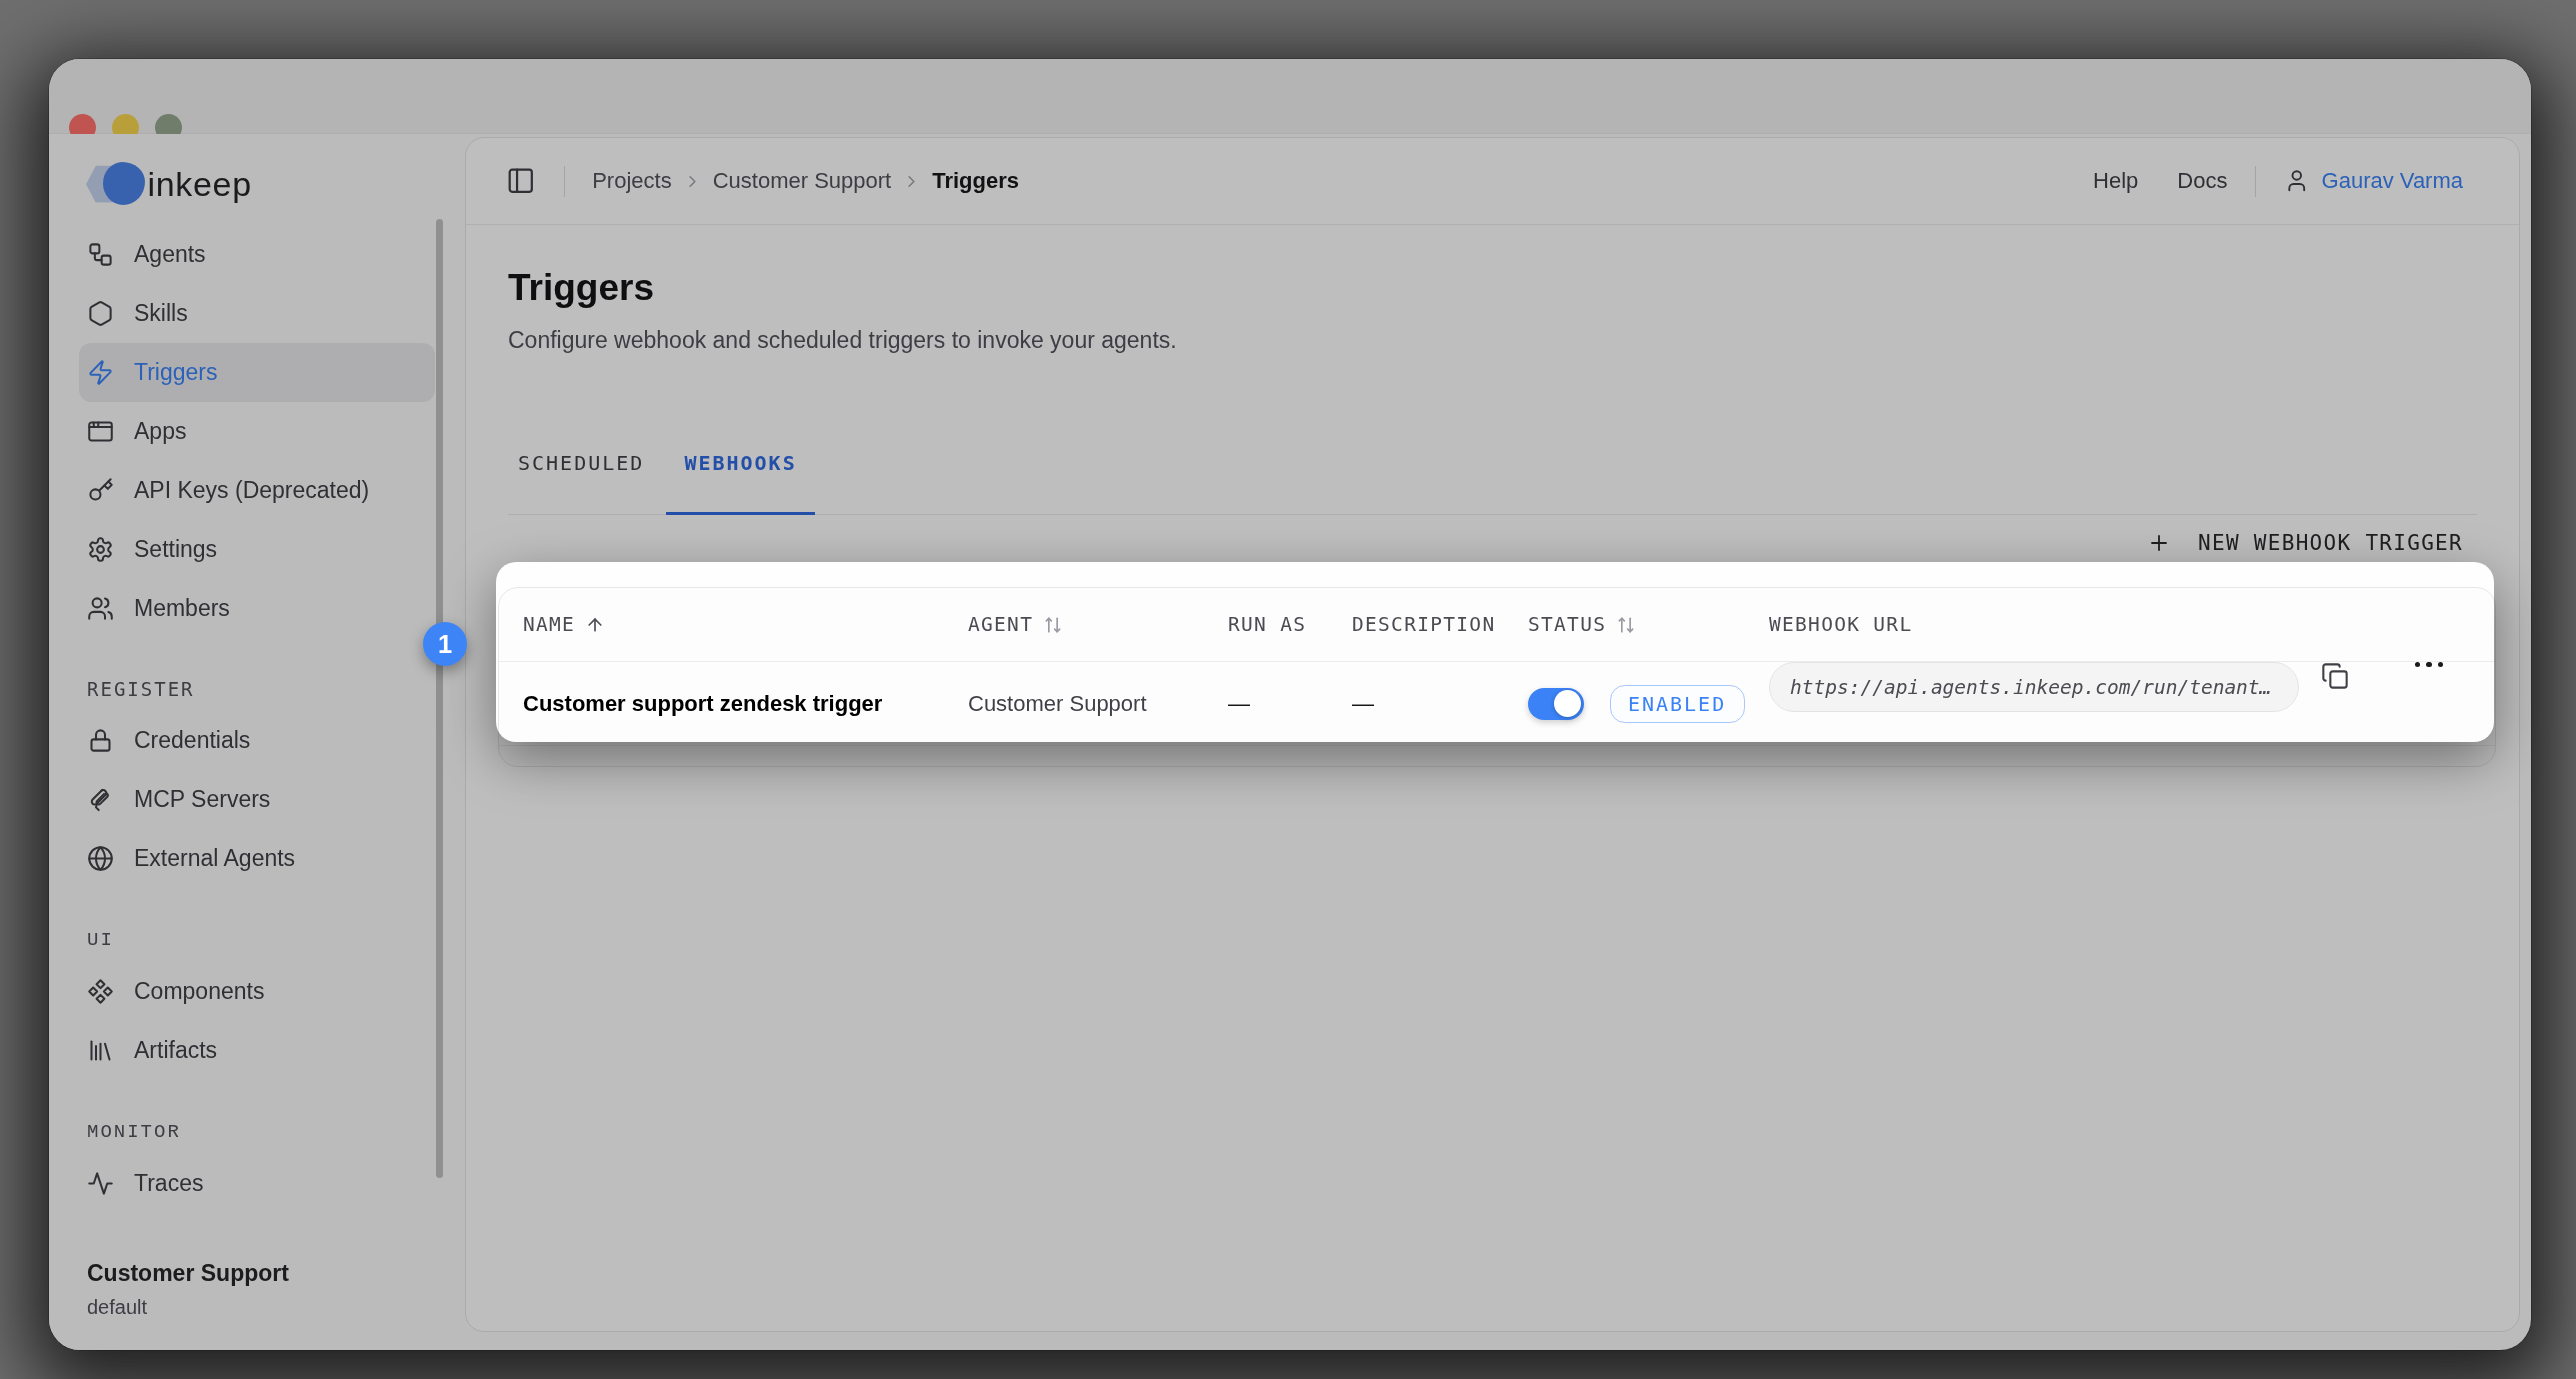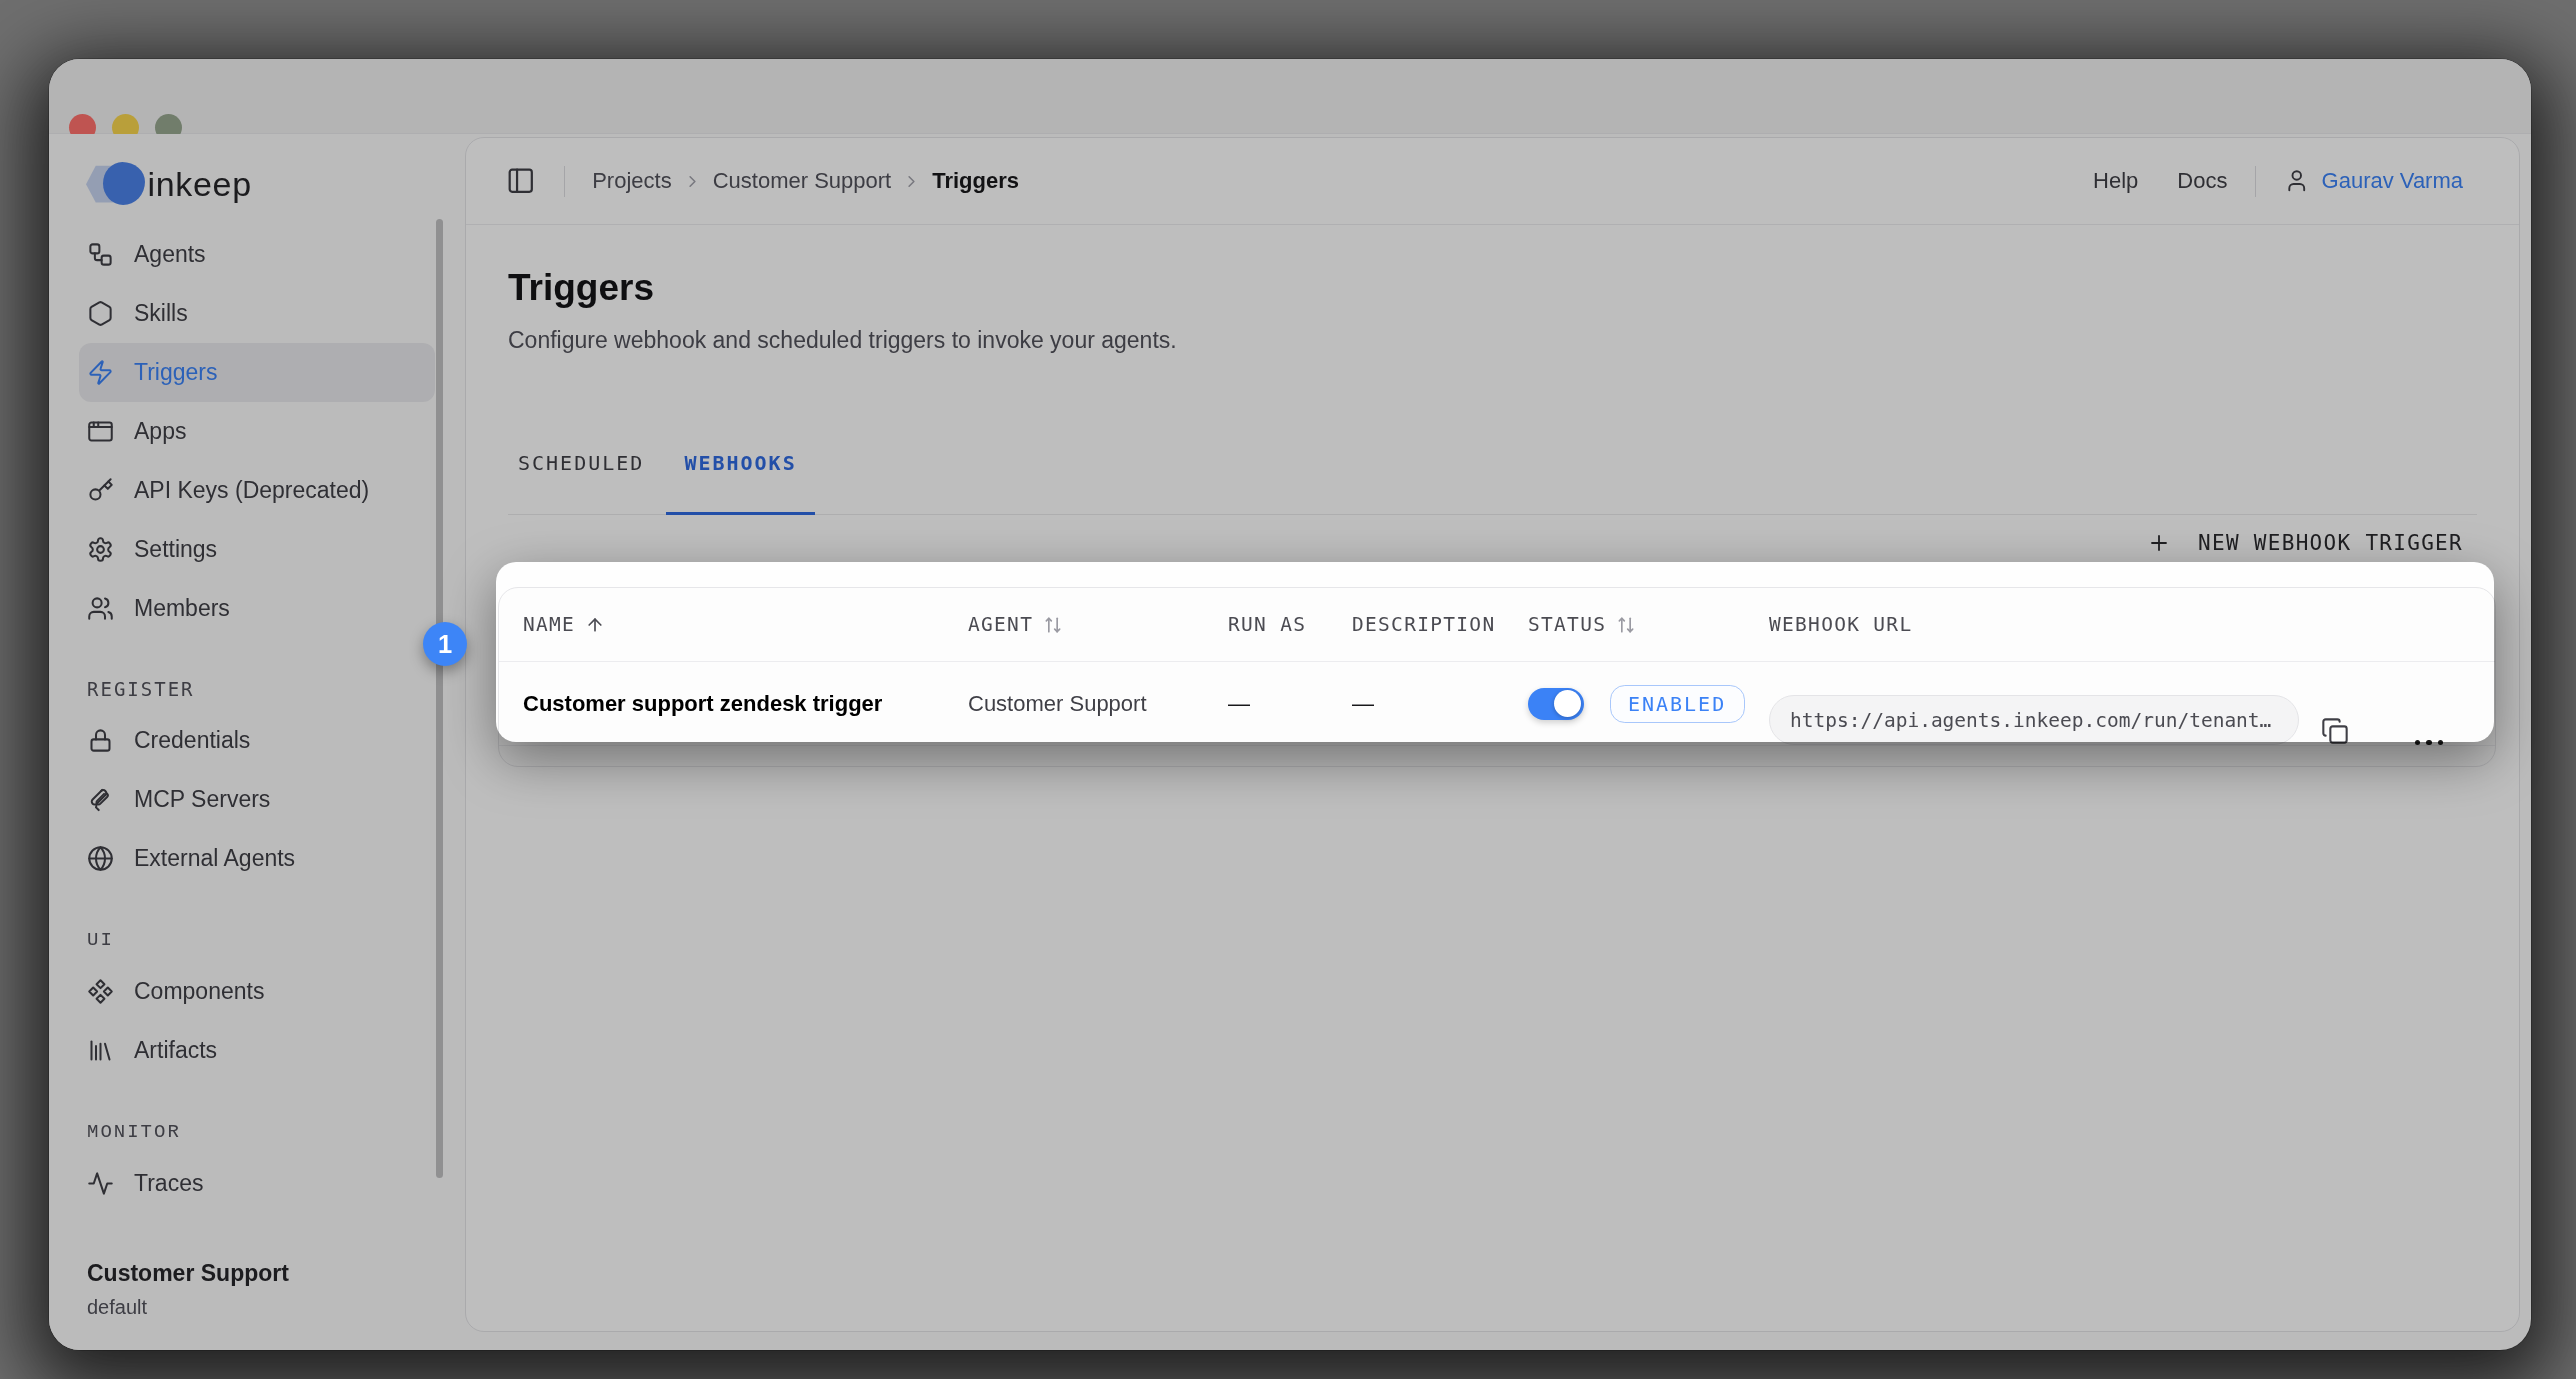--- a/index.html
+++ b/index.html
@@ -94,21 +94,21 @@
   .td.name { font-weight:700; color:#000000; }
   .td.dash { color:#18181b; }
 
   .toggle { width:56px; height:32px; border-radius:16px; background:#3b82f6; position:relative;
     cursor:pointer; box-shadow:0 2.7px 6.7px rgba(0,0,0,.18); }
   .toggle-knob { position:absolute; right:2.7px; top:2.7px; width:27px; height:27px; border-radius:50%;
     background:#ffffff; box-shadow:0 1.3px 4px rgba(0,0,0,.25); }
   .status-badge { margin-left:25.5px; padding:6px 17.4px; border:1.3px solid #a8c7fb; border-radius:14.8px;
     background:#fcfdff; font-size:20px; letter-spacing:2px; color:#3b82f6; }
 
-  .url-cell { padding-right:52px; width:100%; display:flex; align-items:flex-end; }
+  .url-cell { padding-right:52px; width:100%; display:flex; align-items:flex-start;font-style:italic; }
   .url-field { width:530px; height:50px; border-radius:25px; background:#f4f4f5; border:0.7px solid #e4e4e7;
     display:flex; align-items:center; padding:0 20px; font-size:19.5px; color:#4b4b52;
     white-space:nowrap; overflow:hidden; cursor:text; }
   .copy-btn { margin-left:21.5px; width:28px; height:28px; color:#3f3f46; cursor:pointer; }
   .dots-btn { margin-left:auto; display:flex; gap:6px; cursor:pointer; }
   .dots-btn i { width:5.4px; height:5.4px; border-radius:50%; background:#1a1a1a; }
 
   
   .spotlight { position:absolute; left:496px; top:562px; width:1998px; height:180px; border-radius:20px;
     box-shadow:0 0 0 4025px rgba(0,0,0,.25), 0 17.4px 54px rgba(0,0,0,.40); pointer-events:none; z-index:40; }

